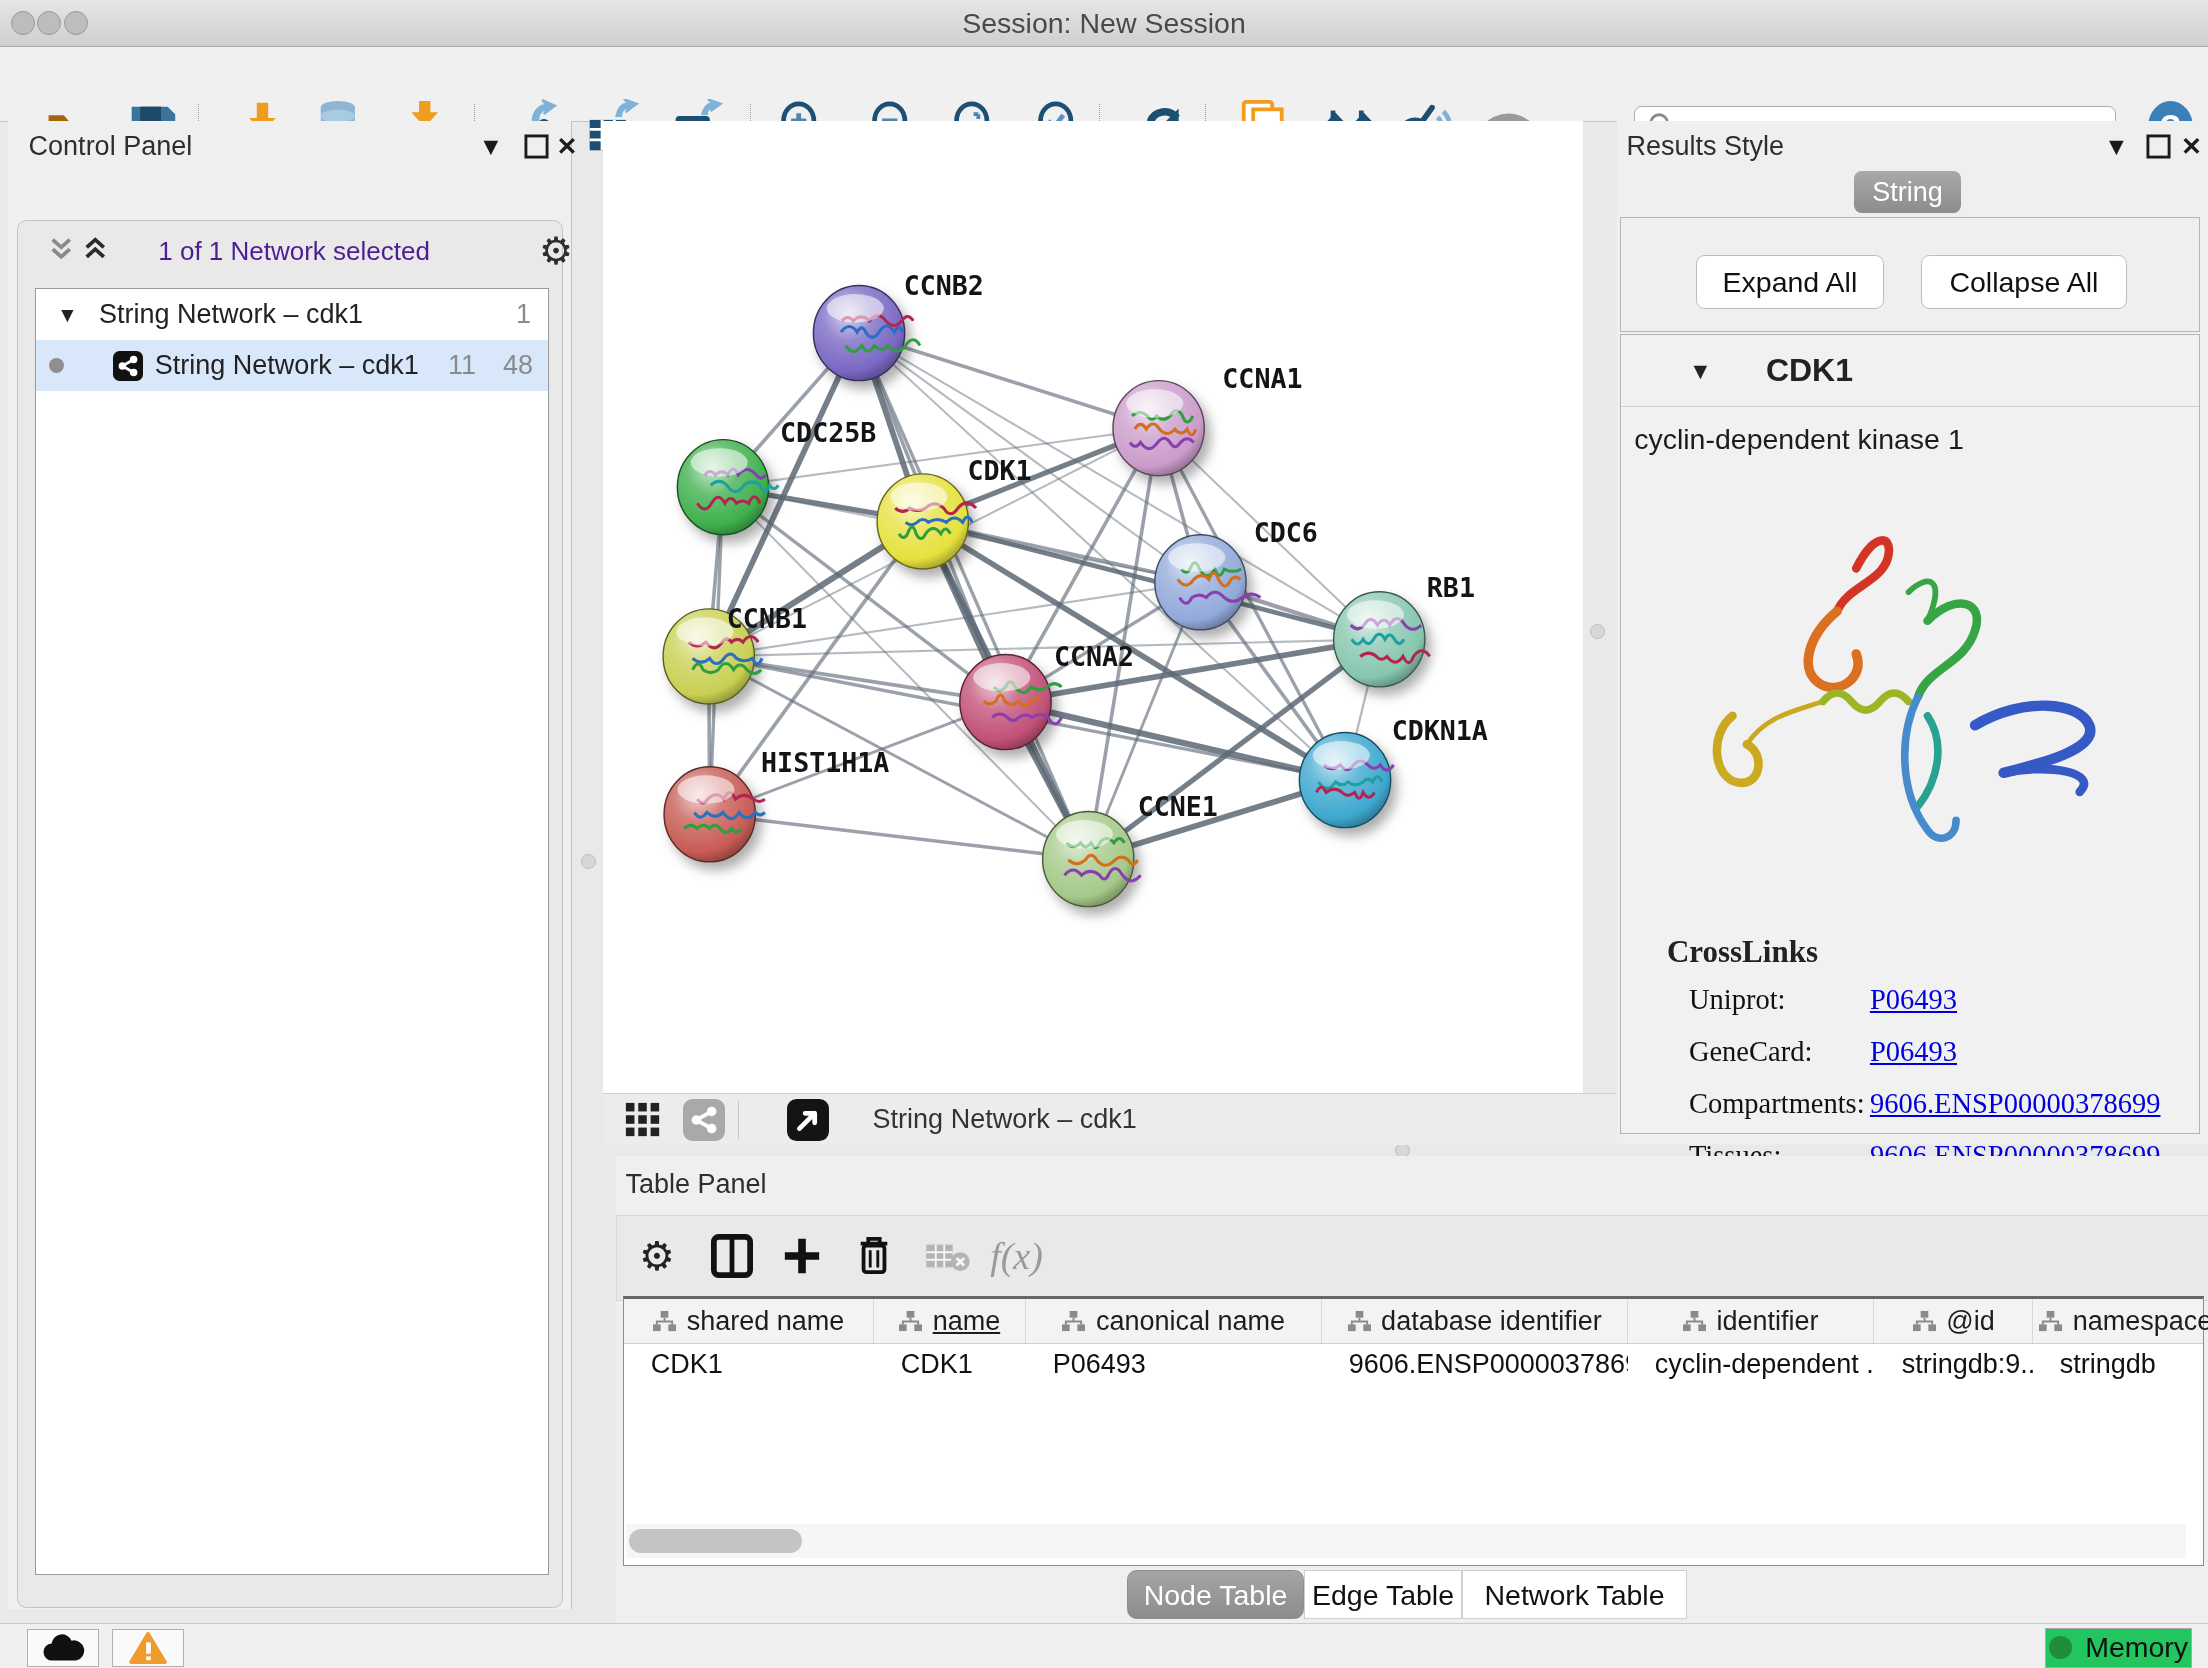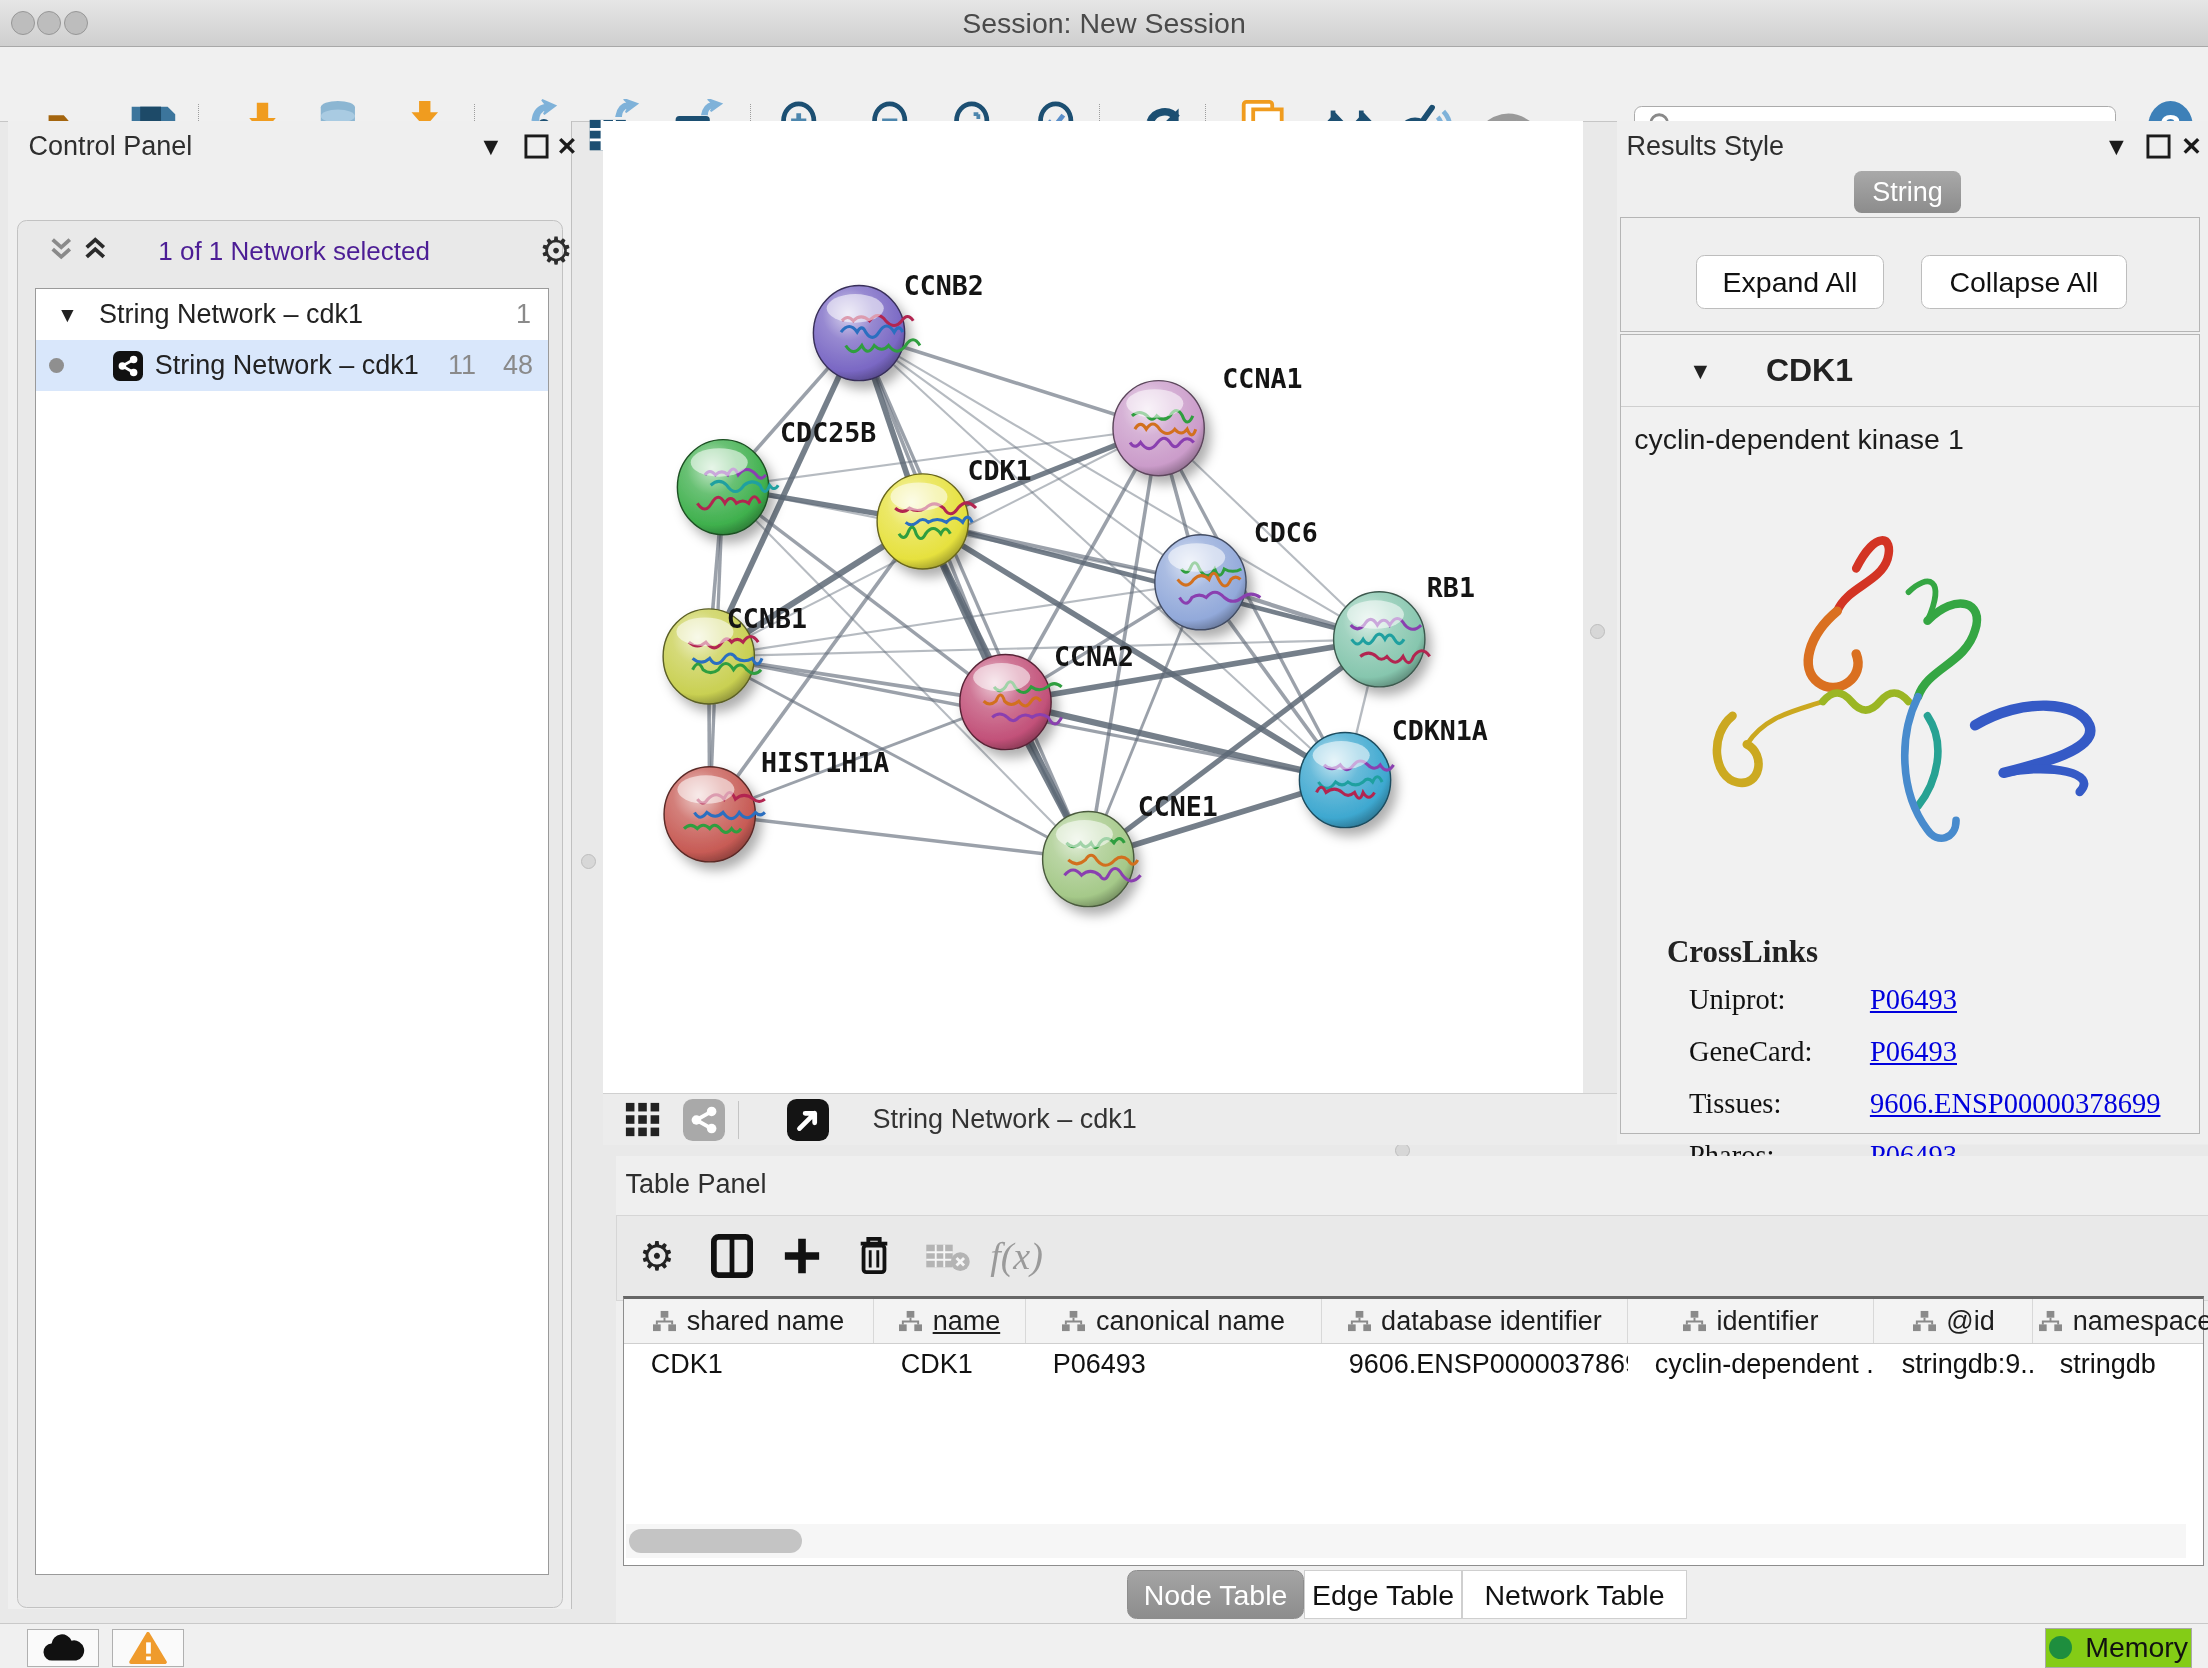--- a/index.html
+++ b/index.html
@@ -73,21 +73,21 @@
   #h-scroll{position:absolute;left:1.9px;top:225px;width:1560px;height:34px;background:#f6f6f6;}
   #h-thumb{position:absolute;left:3.8px;top:4.8px;width:173px;height:24px;background:#c4c4c4;border-radius:12.4px;}
   .bot-tab{position:absolute;top:414px;height:49px;line-height:49px;text-align:center;font-size:28.5px;
     background:#fff;border:1px solid #cfcfcf;color:#111;box-sizing:border-box;}
   .bot-tab.sel{background:linear-gradient(#a4a4a4,#8d8d8d);color:#fff;border-radius:9.5px;border-color:#8d8d8d;}
   
   #statusbar{left:0;top:1623px;width:2208px;height:46px;background:#f0f0f0;border-top:1px solid #c9c9c9;}
   .sb-btn{position:absolute;top:4.8px;width:70px;height:36px;border:1.9px solid #b0b0b0;background:#fafafa;
     display:flex;align-items:center;justify-content:center;}
   #memory-btn{position:absolute;left:2045px;top:3.8px;width:145px;height:38px;border:1.9px solid #aaa;
-    background:#84cc16;display:flex;align-items:center;justify-content:center;font-size:28.5px;color:#111;}
+    background:#22c55e;display:flex;align-items:center;justify-content:center;font-size:28.5px;color:#111;}
   .grabdot{position:absolute;width:13.3px;height:13.3px;border-radius:50%;background:#d7d7d7;border:1px solid #bdbdbd;}
 </style>
 </head>
 <body>
 
 <div id="titlebar" class="abs">
   <span class="light" style="left:10.5px"></span>
   <span class="light" style="left:37px"></span>
   <span class="light" style="left:64px"></span>
   <div id="win-title">Session: New Session</div>
@@ -609,20 +609,24 @@
     <div id="crosslinks-rows" class="abs serif" style="left:68px;top:649px;width:495px">
         <div style="display: flex; margin-bottom: 20px; align-items: baseline;">
           <span class="xl-label" style="width: 181px;">Uniprot:</span>
           <span class="xl-link">P06493</span>
         </div>
         <div style="display: flex; margin-bottom: 20px; align-items: baseline;">
           <span class="xl-label" style="width: 181px;">GeneCard:</span>
           <span class="xl-link">P06493</span>
         </div>
         <div style="display: flex; margin-bottom: 20px; align-items: baseline;">
+          <span class="xl-label" style="width: 181px;">Compartments:</span>
+          <span class="xl-link">9606.ENSP00000378699</span>
+        </div>
+        <div style="display: flex; margin-bottom: 20px; align-items: baseline;">
           <span class="xl-label" style="width: 181px;">Tissues:</span>
           <span class="xl-link">9606.ENSP00000378699</span>
         </div>
         <div style="display: flex; margin-bottom: 20px; align-items: baseline;">
           <span class="xl-label" style="width: 181px;">Pharos:</span>
           <span class="xl-link">P06493</span>
         </div>
       </div>
   </div>
 </div>

